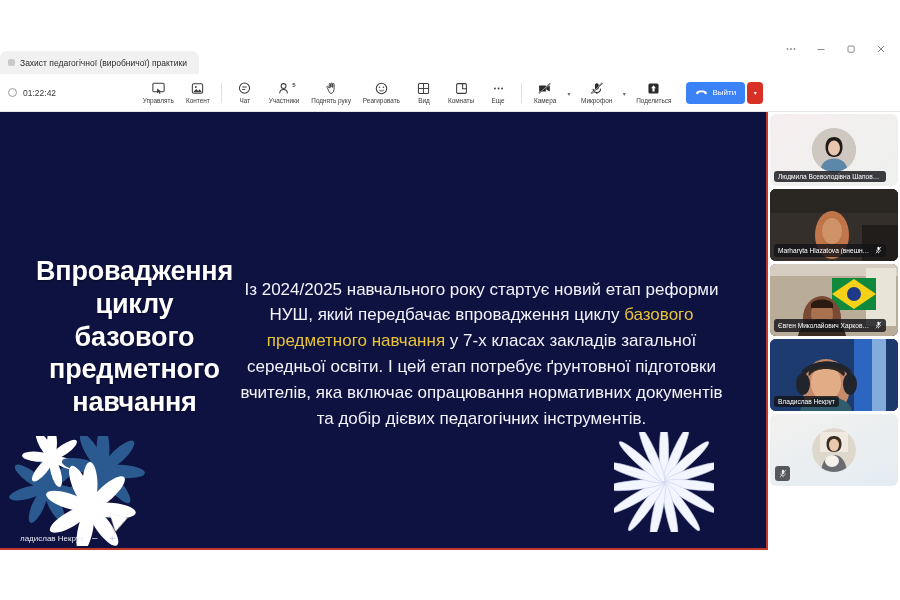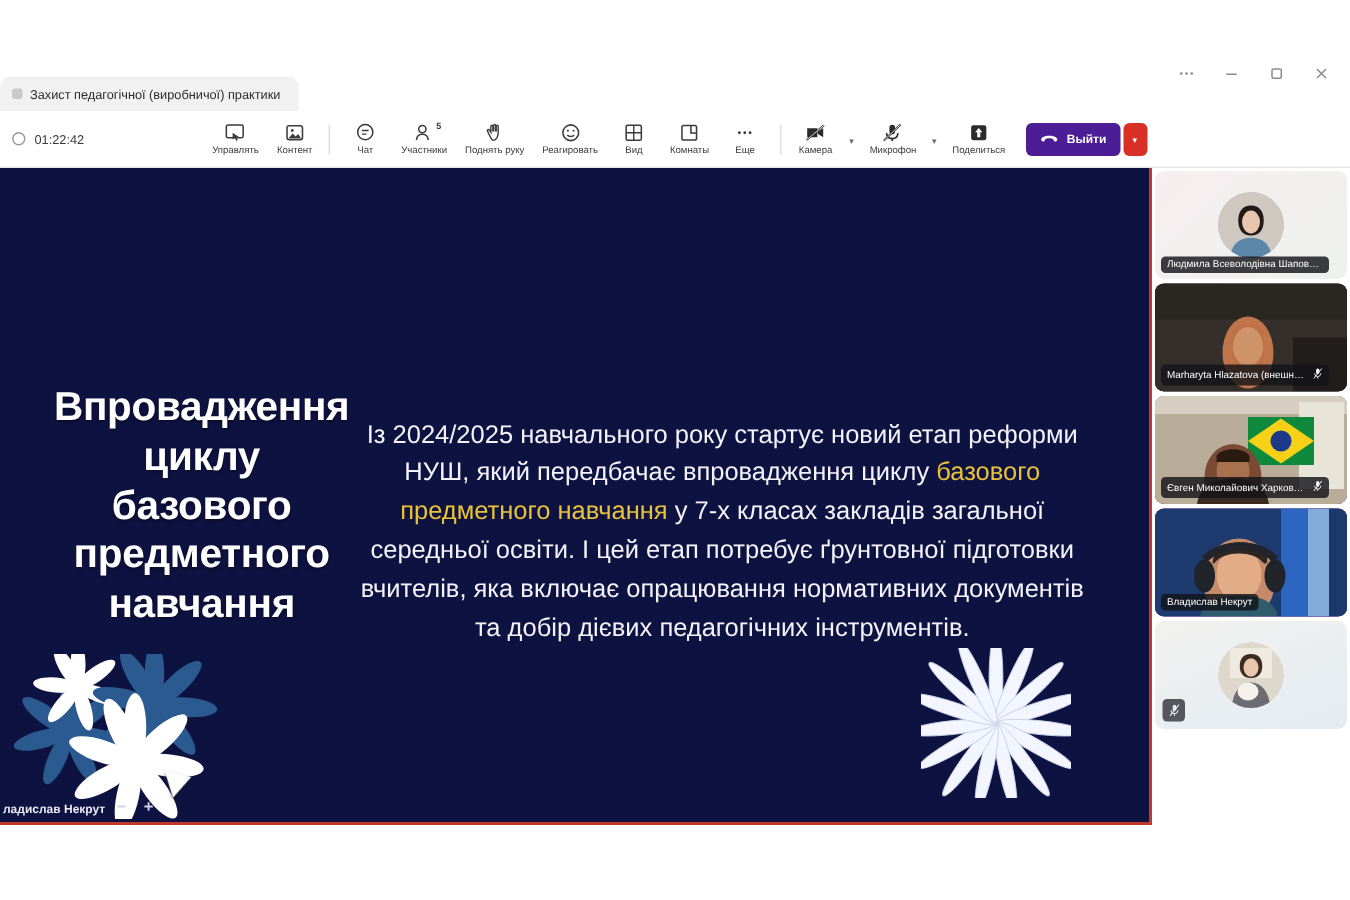--- a/index.html
+++ b/index.html
@@ -134,27 +134,27 @@
     width: 12px; height: 24px;
     display: flex; align-items: center; justify-content: center;
     color: #6b6b6b;
     font-size: 6px;
     align-self: flex-start;
     margin-top: 2px;
   }
   .tb-pair { display: flex; align-items: flex-start; }
   .leave-btn {
     display: flex; align-items: center; gap: 5px;
-    background: #4c1d95;
+    background: #3b82f6;
     color: #fff;
     border-radius: 4px;
     height: 22px;
     padding: 0 9px;
     font-size: 8px;
-    font-weight: 700;
+    font-weight: 400;
     margin-left: 8px;
     cursor: default;
   }
   .leave-caret {
     display: flex; align-items: center; justify-content: center;
     height: 22px; width: 16px;
     background: #d93025;
     color: #fff;
     border-radius: 4px;
     font-size: 6px;
@@ -216,26 +216,25 @@
   .flower-right {
     position: absolute;
     right: 52px; bottom: 16px;
     width: 100px; height: 100px;
     pointer-events: none;
   }
 
   
   .presenter-bar {
     position: absolute;
-    left: 0; bottom: 0;
-    display: flex; align-items: flex-end;
+    left: 18px; bottom: 0;
+    display: flex; align-items: center;
     gap: 4px;
     padding: 3px 8px 4px 2px;
     z-index: 5;
-    font-weight: bold;
   }
   .presenter-name {
     color: #e9eaf5;
     font-size: 8px;
     white-space: nowrap;
   }
   .zoom-btn {
     color: #cfd2e6;
     font-size: 11px;
     width: 14px; text-align: center;

